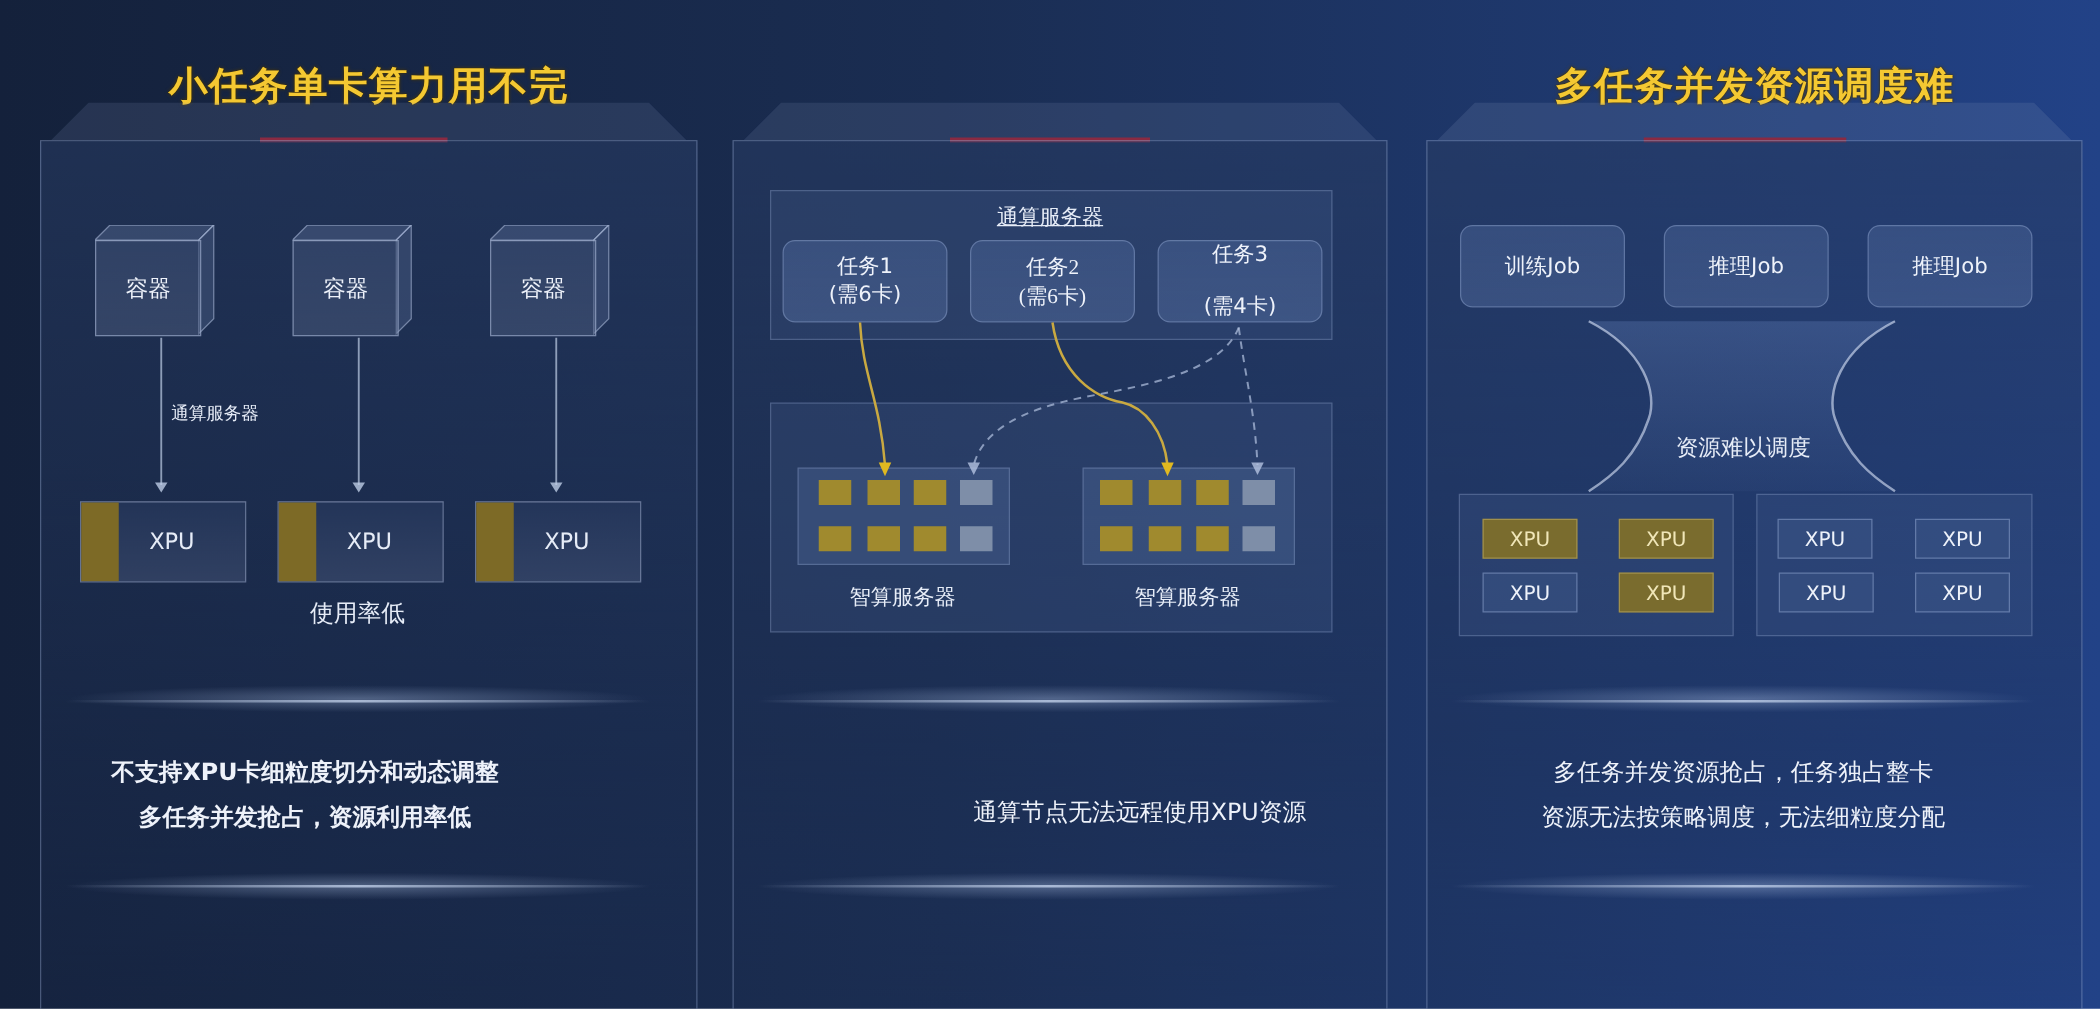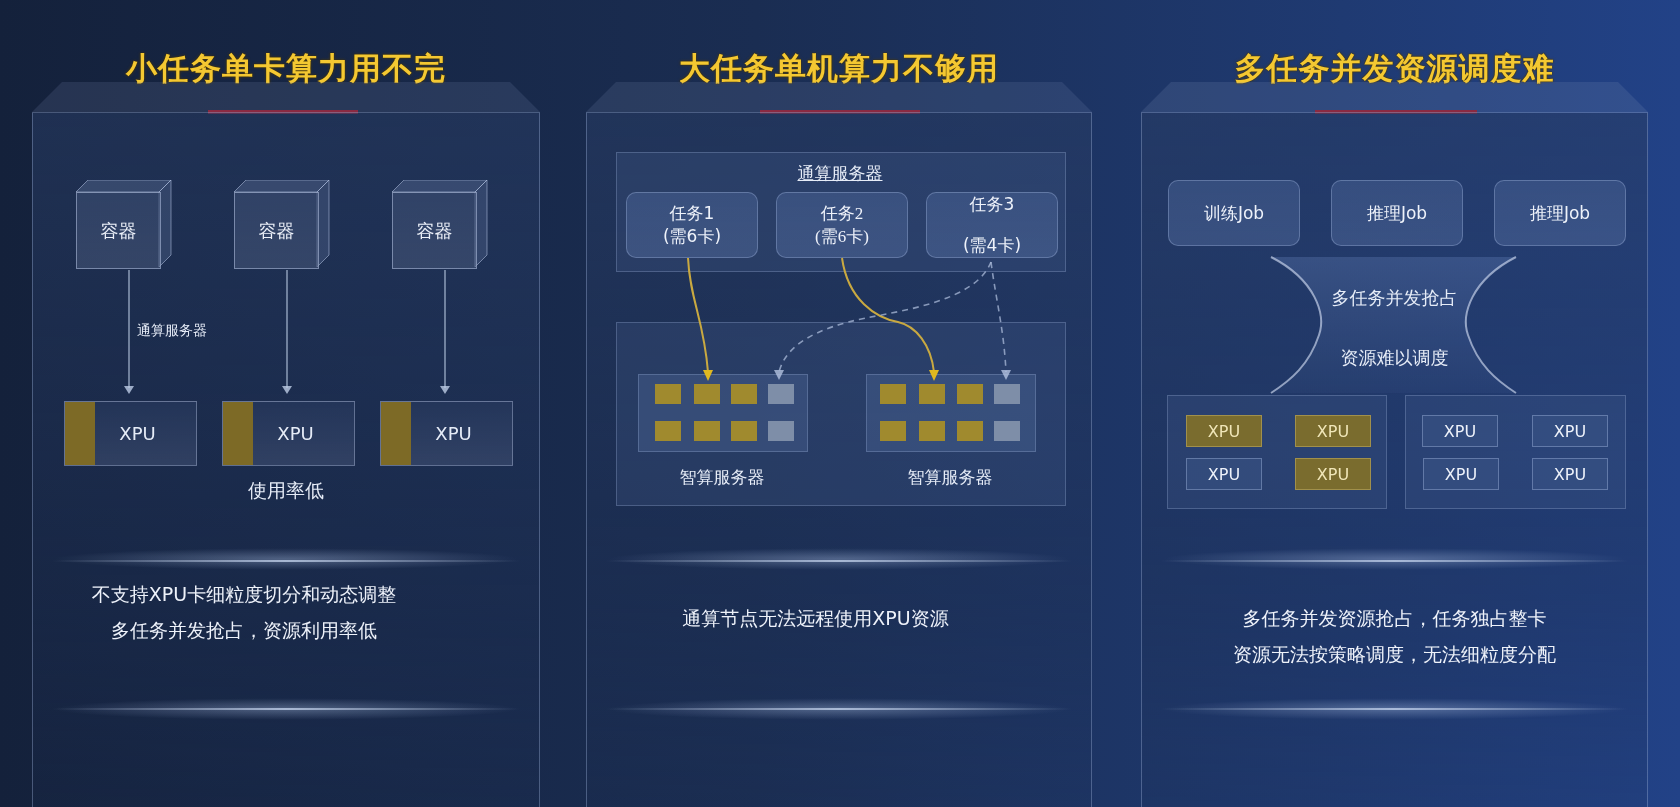--- a/index.html
+++ b/index.html
@@ -2,21 +2,21 @@
 <html><head>
 <meta charset="utf-8">
 <style>
   html,body{margin:0;padding:0;}
   body{
     width:1680px;height:807px;overflow:hidden;position:relative;
     font-family:"DejaVu Sans","Liberation Sans",sans-serif;
     background:linear-gradient(90deg,#14213b 0%,#1a2d52 45%,#1f3a72 80%,#224287 100%);
     color:#e6ecf7;
   }
-  .panel{position:absolute;top:0;width:540px;height:807px;}
+  .panel{position:absolute;top:0;width:540px;height:807px;padding-left:18px;}
   .panel-title{
     position:absolute;top:48px;left:0;width:100%;text-align:center;
     font-size:31px;font-weight:bold;color:#f4c832;letter-spacing:1px;
     text-shadow:0 0 3px #5a4200,0 0 1px #000;
   }
   .lid{
     position:absolute;top:82px;left:0;width:100%;height:30px;
   }
   .box{
     position:absolute;top:112px;left:0;width:100%;height:695px;
@@ -117,30 +117,29 @@
     <div class="txt">XPU</div>
   </div>
   <div class="xpu-card" style="left:348px;top:401px;width:131px;height:63px;">
     <div class="fill" style="width:30px;"></div>
     <div class="txt">XPU</div>
   </div>
   <div class="label" style="left:0;width:508px;top:478px;font-size:19px;">使用率低</div>
 
   <div class="glow-halo" style="left:20px;width:468px;top:548px;"></div>
   <div class="glow-line" style="left:20px;width:468px;top:560px;"></div>
-  <div class="desc" style="top:576px;width:424px;">
+  <div class="desc" style="top:600px;width:424px;font-weight:bold;">
     <div>不支持XPU卡细粒度切分和动态调整</div>
     <div>多任务并发抢占，资源利用率低</div>
   </div>
   <div class="glow-halo" style="left:20px;width:468px;top:698px;"></div>
   <div class="glow-line" style="left:20px;width:468px;top:708px;"></div>
 </div>
 
 <div class="panel" style="left:586px;width:506px;">
-  <div class="panel-title">大任务单机算力不够用</div>
   <svg class="lid" width="506" height="30" viewBox="0 0 506 30">
     <polygon points="30,0 476,0 506,30 0,30" fill="rgba(120,140,180,0.18)"></polygon>
   </svg>
   <div class="red-bar" style="left:174px;width:160px;"></div>
   <div class="box"></div>
 
   <div class="srv" style="left:30px;top:152px;width:448px;height:118px;"></div>
   <div class="label" style="left:30px;width:448px;top:162px;font-size:17px;text-decoration:underline;">通算服务器</div>
   <div class="rbox" style="left:40px;top:192px;width:130px;height:64px;">
     <span>任务1</span>
@@ -189,21 +188,21 @@
     <path d="M256,258 C262,300 290,318 312,322 C330,326 345,345 348,372" stroke="#c9a941" stroke-width="2" fill="none"></path>
     <polygon points="343,370 353,370 348,381" fill="#e0b820"></polygon>
     <path d="M405,262 C390,300 320,310 280,318 C230,328 200,345 193,372" stroke="rgba(180,195,225,0.7)" stroke-width="1.6" stroke-dasharray="6,5" fill="none"></path>
     <polygon points="188,370 198,370 193,380" fill="rgba(180,195,225,0.8)"></polygon>
     <path d="M405,262 C410,300 418,330 420,372" stroke="rgba(180,195,225,0.7)" stroke-width="1.6" stroke-dasharray="6,5" fill="none"></path>
     <polygon points="415,370 425,370 420,380" fill="rgba(180,195,225,0.8)"></polygon>
   </svg>
 
   <div class="glow-halo" style="left:20px;width:466px;top:548px;"></div>
   <div class="glow-line" style="left:20px;width:466px;top:560px;"></div>
-  <div class="desc" style="top:600px;width:459px;">
+  <div class="desc" style="top:632px;width:459px;text-align:right;">
     <div>通算节点无法远程使用XPU资源</div>
   </div>
   <div class="glow-halo" style="left:20px;width:466px;top:698px;"></div>
   <div class="glow-line" style="left:20px;width:466px;top:708px;"></div>
 </div>
 
 <div class="panel" style="left:1141px;width:507px;">
   <div class="panel-title">多任务并发资源调度难</div>
   <svg class="lid" width="507" height="30" viewBox="0 0 507 30">
     <polygon points="30,0 477,0 507,30 0,30" fill="rgba(120,140,180,0.2)"></polygon>
@@ -219,21 +218,20 @@
     <defs>
       <linearGradient id="fg" x1="0" y1="0" x2="0" y2="1">
         <stop offset="0" stop-color="rgba(120,150,210,0.25)"></stop>
         <stop offset="1" stop-color="rgba(120,150,210,0.05)"></stop>
       </linearGradient>
     </defs>
     <path d="M130,2 C175,25 185,60 178,80 C168,110 150,125 130,138 L375,138 C355,125 337,110 327,80 C320,60 330,25 375,2 Z" fill="url(#fg)"></path>
     <path d="M130,2 C175,25 185,60 178,80 C168,110 150,125 130,138" stroke="rgba(220,230,250,0.6)" stroke-width="2" fill="none"></path>
     <path d="M375,2 C330,25 320,60 327,80 C337,110 355,125 375,138" stroke="rgba(220,230,250,0.6)" stroke-width="2" fill="none"></path>
   </svg>
-  <div class="label" style="left:0;width:507px;top:286px;font-size:18px;">多任务并发抢占</div>
   <div class="label" style="left:0;width:507px;top:346px;font-size:18px;">资源难以调度</div>
 
   <div class="srv" style="left:26px;top:395px;width:218px;height:112px;"></div>
   <div class="xbtn gold" style="left:45px;top:415px;">XPU</div>
   <div class="xbtn gold" style="left:154px;top:415px;">XPU</div>
   <div class="xbtn" style="left:45px;top:458px;">XPU</div>
   <div class="xbtn gold" style="left:154px;top:458px;">XPU</div>
 
   <div class="srv" style="left:264px;top:395px;width:219px;height:112px;"></div>
   <div class="xbtn" style="left:281px;top:415px;">XPU</div>

